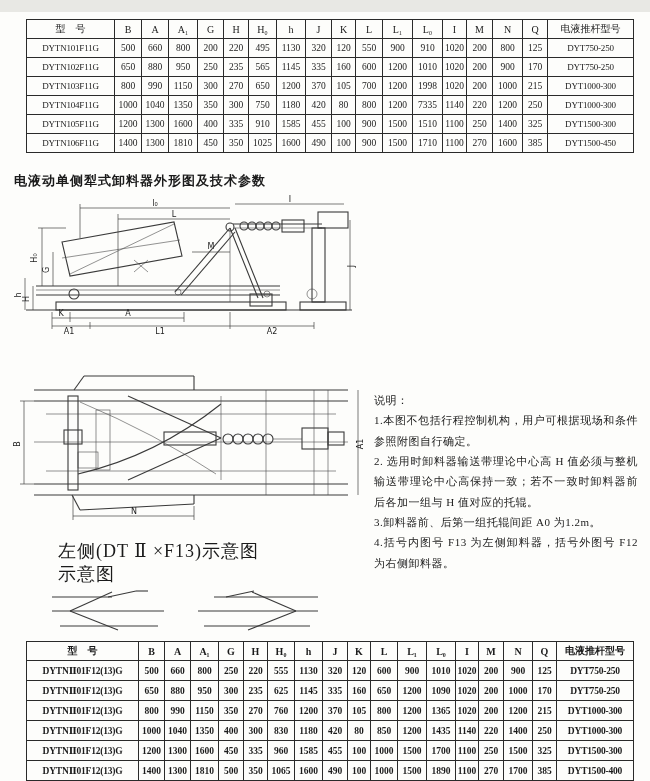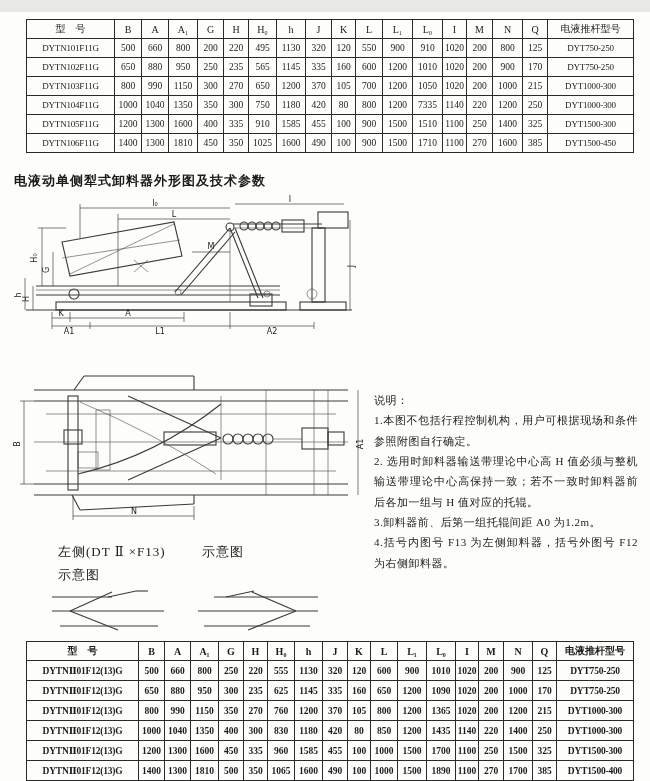--- a/index.html
+++ b/index.html
@@ -45,21 +45,21 @@
     font-size:8px; fill:#222; font-family:"DejaVu Sans",sans-serif;
     text-anchor:middle;
   }
 
   
   .notes { position:absolute; left:374px; top:378px; width:264px;
     font-size:11px; line-height:1.85; letter-spacing:0.5px; }
   .notes .note-line { text-align:justify; }
 
   
-  .caption { position:absolute; font-size:13px; letter-spacing:1px; line-height:23px; }
+  .caption { position:absolute; font-size:18px; letter-spacing:1px; line-height:23px; }
   #caption-left { left:58px; top:528px; }
   #caption-right { left:202px; top:528px; }
 </style>
 </head>
 <body>
 
 <div class="page">
 
   <div class="tbl-wrap" id="top-table-wrap">
     <table id="top-table">
@@ -152,21 +152,21 @@
             <td>990</td>
             <td>1150</td>
             <td>300</td>
             <td>270</td>
             <td>650</td>
             <td>1200</td>
             <td>370</td>
             <td>105</td>
             <td>700</td>
             <td>1200</td>
-            <td>1050</td>
+            <td>1998</td>
             <td>1020</td>
             <td>200</td>
             <td>1000</td>
             <td>215</td>
             <td>DYT1000-300</td>
           </tr>
           <tr>
             <td>DYTN104F11G</td>
             <td>1000</td>
             <td>1040</td>

